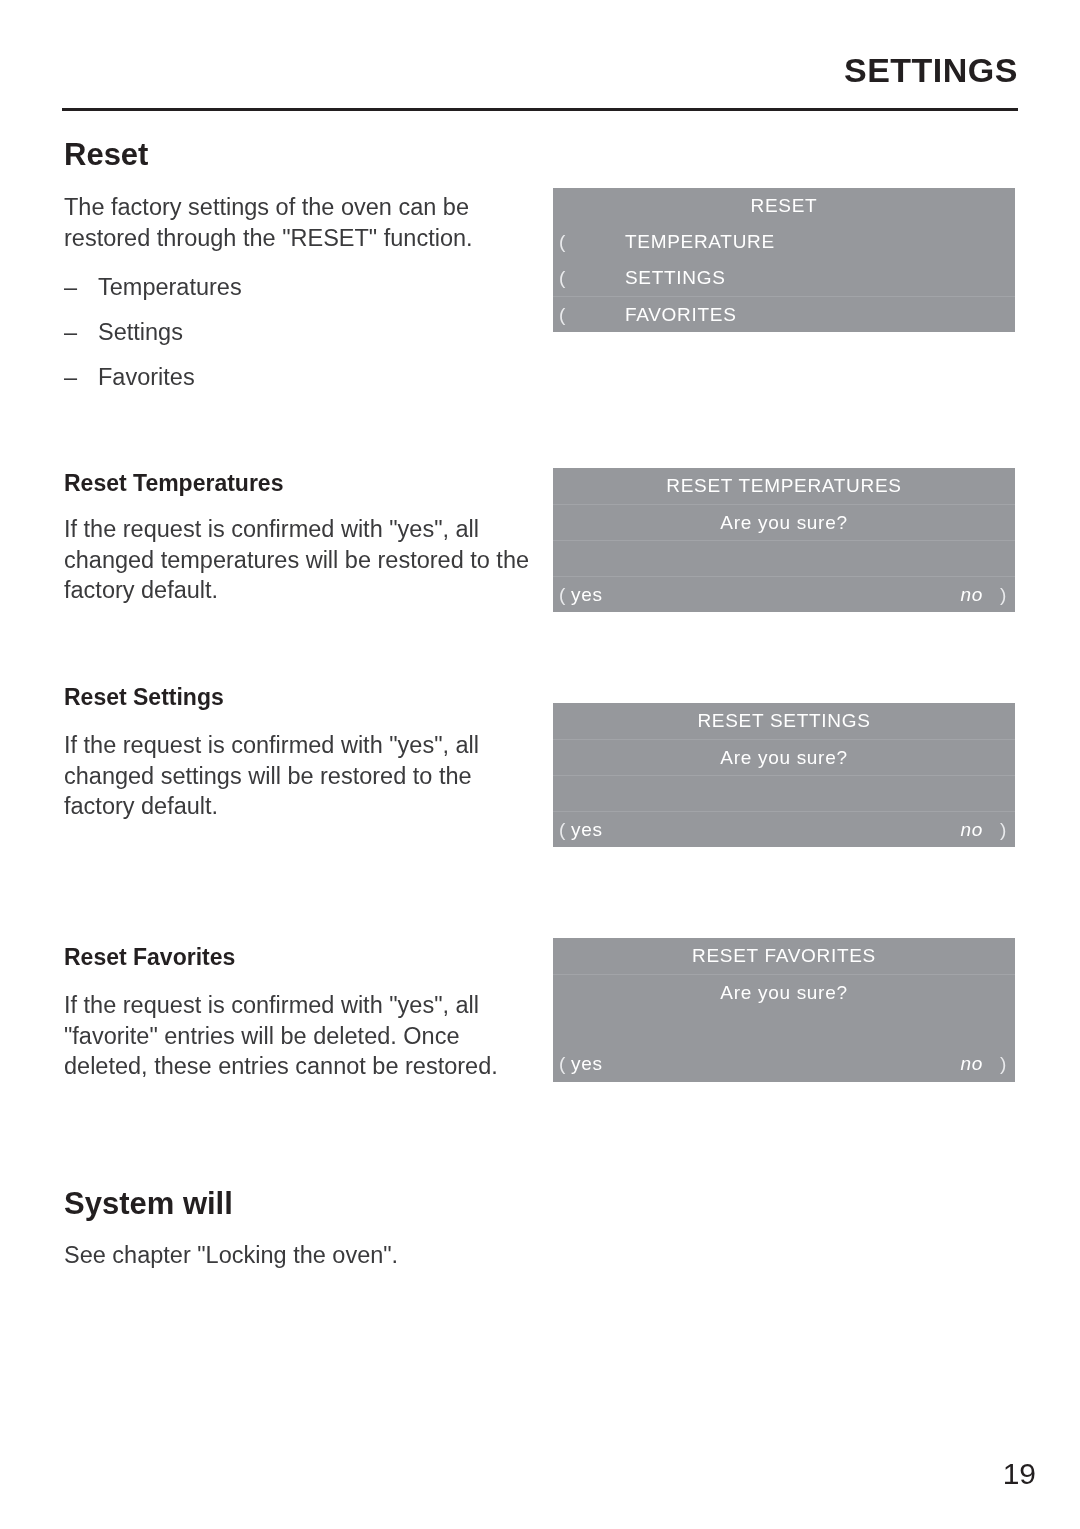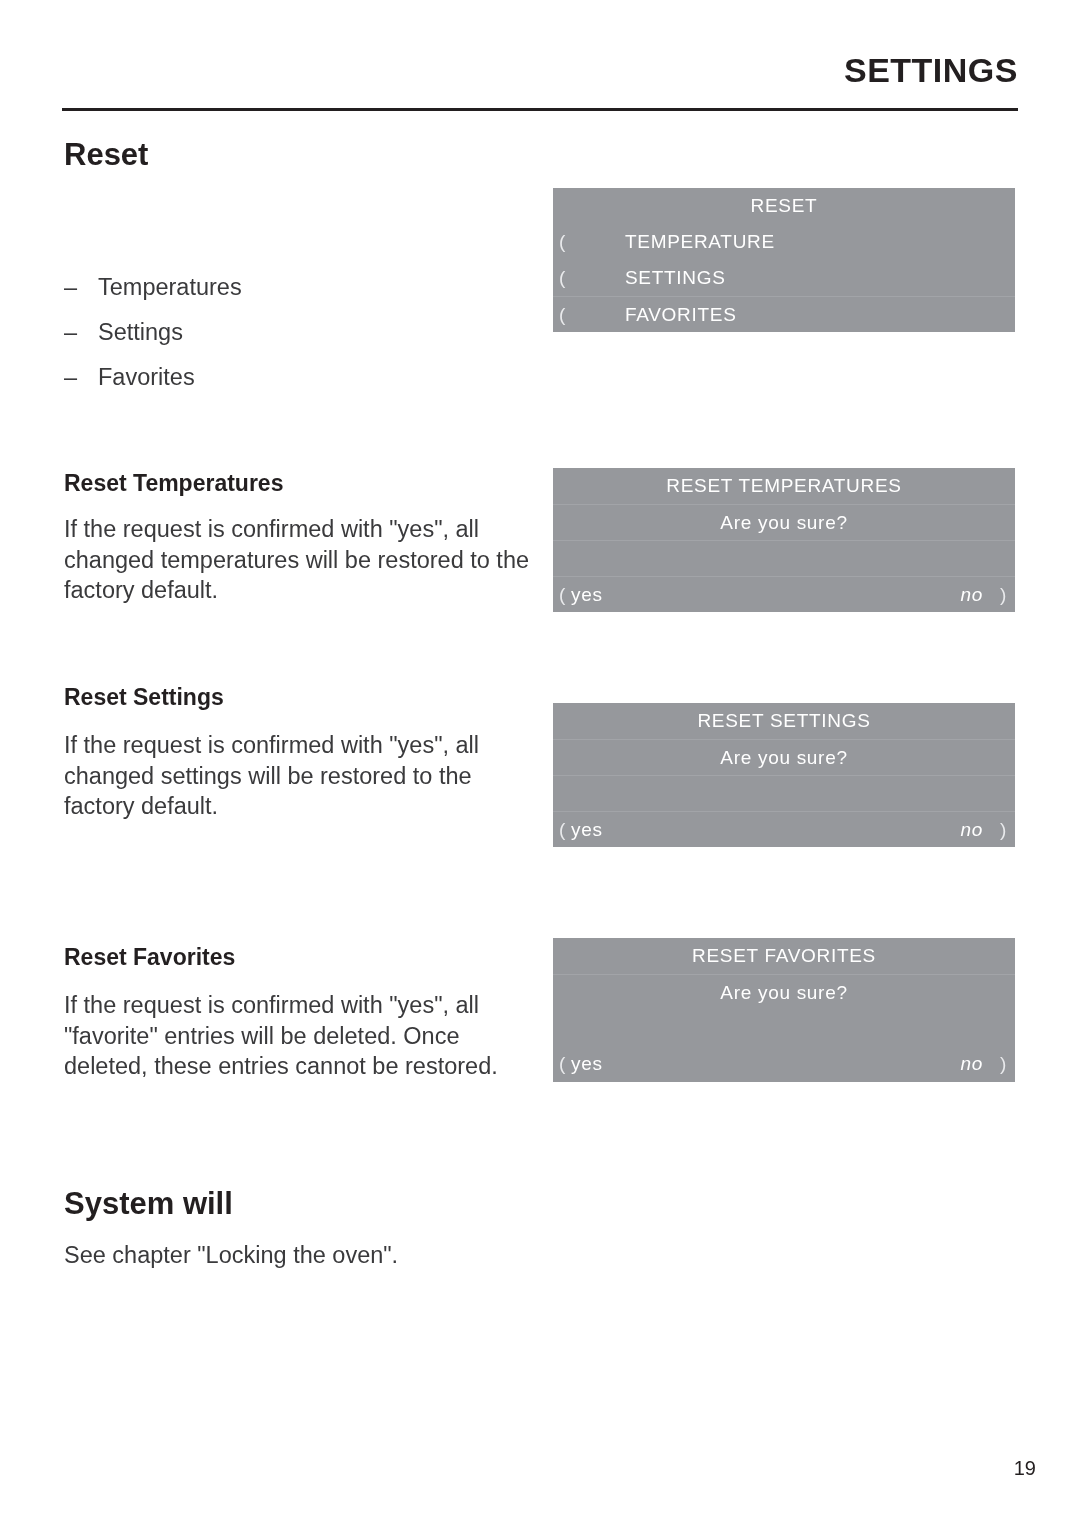--- a/index.html
+++ b/index.html
@@ -152,38 +152,41 @@
     line-height: 36px;
     font-style: italic;
   }
   .row-spacer { height: 36px; }
 
   
   .page-number {
     position: absolute;
     right: 62px;
     top: 1457px;
-    font-size: 20px;
+    font-size: 30px;
     color: #231f20;
   }
 </style>
 </head>
 <body>
 
 <div class="page">
 
   <div class="page-header">
     <div class="page-header-title">SETTINGS</div>
   </div>
   <div class="header-rule"></div>
 
   <div class="col-left" style="top:137px;">
     <h1 class="section-title">Reset</h1>
   </div>
 
+  <div class="col-left" style="top:192px;">
+    <p class="body-text">The factory settings of the oven can be restored through the "RESET" function.</p>
+  </div>
 
   <div class="col-left" style="top:265px;">
     <ul class="dash-list">
       <li>
         <span class="dash">–</span>
         <span>Temperatures</span>
       </li>
       <li>
         <span class="dash">–</span>
         <span>Settings</span>

